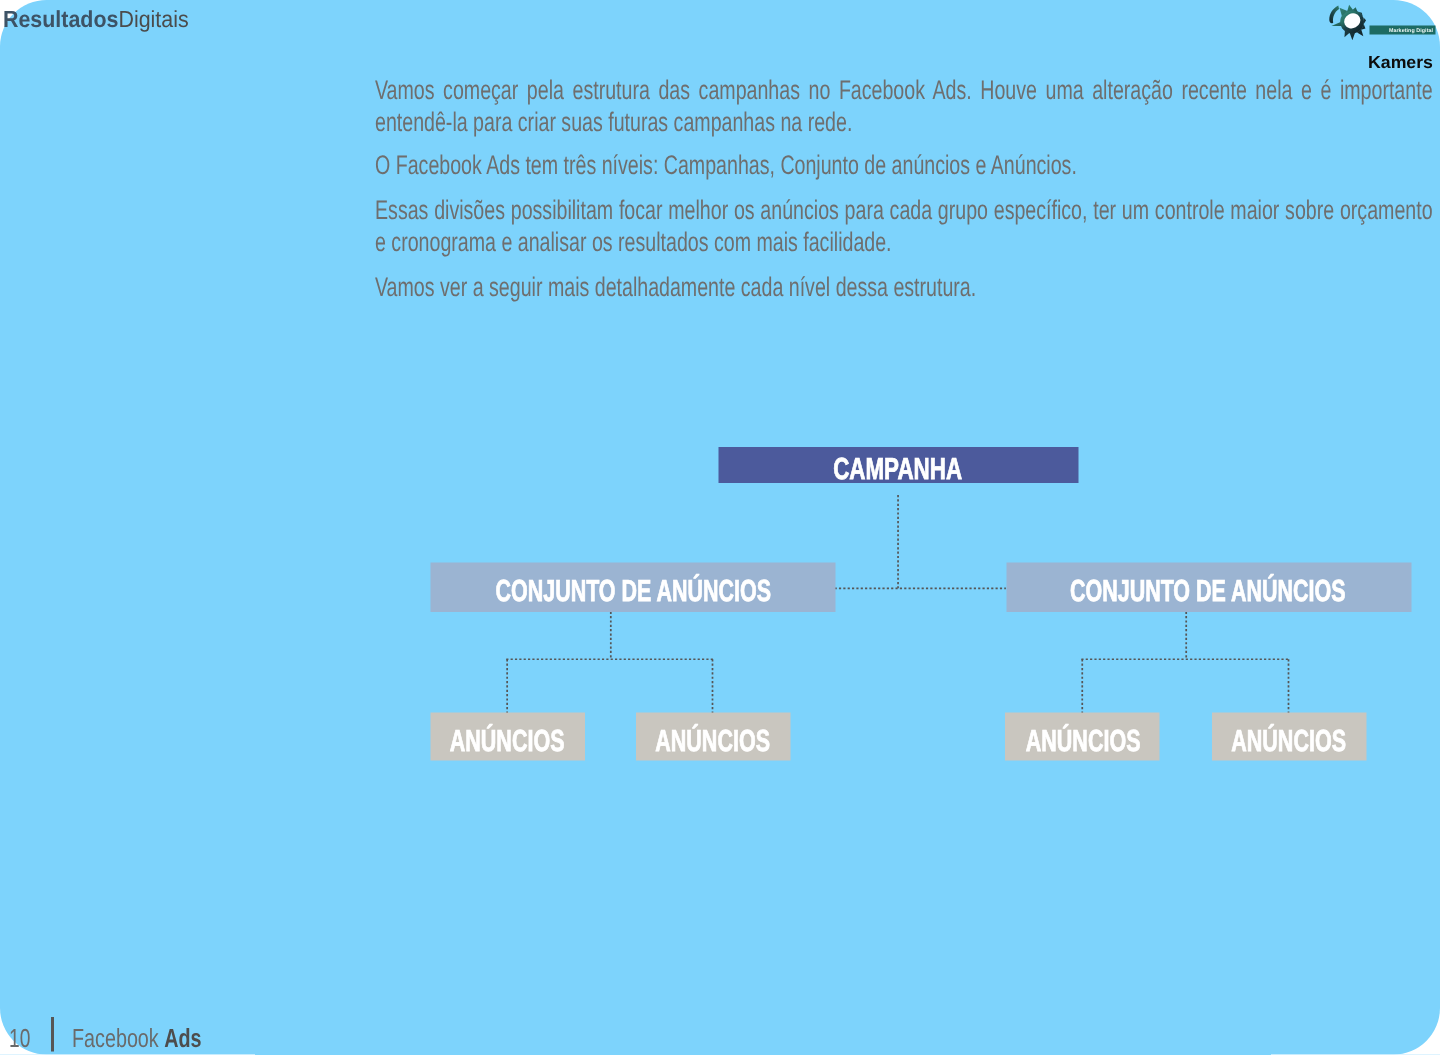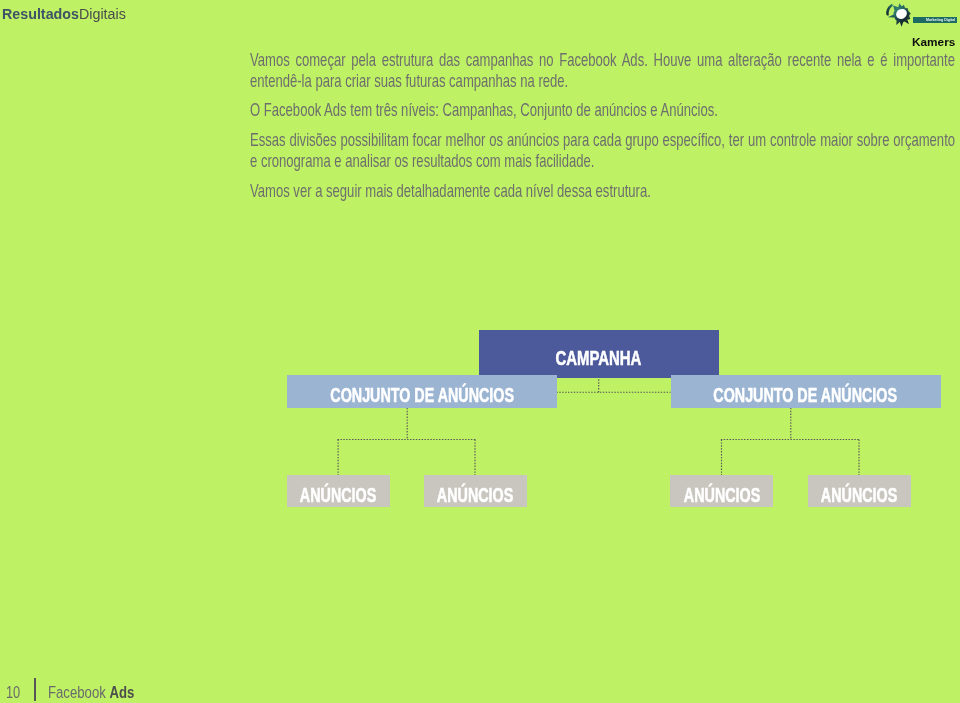--- a/index.html
+++ b/index.html
@@ -1,19 +1,19 @@
 <!DOCTYPE html>
 <html><head>
 <meta charset="utf-8">
 <title>Facebook Ads</title>
 <style>
   html,body{margin:0;padding:0;background:#ffffff;}
   body{width:960px;height:703px;overflow:hidden;position:relative;
        font-family:"Liberation Sans",sans-serif;-webkit-font-smoothing:antialiased;}
-  .page{position:absolute;inset:0;background:#bef264;}
+  .page{position:absolute;inset:0;background:#7dd3fc;border-radius:31px;}
 
   
   .brand{position:absolute;left:2.4px;top:5.7px;white-space:nowrap;
          font-size:15.5px;line-height:15.5px;
          transform:scaleX(0.921);transform-origin:left top;}
   .brand .b1{font-weight:bold;color:#3d5366;}
   .brand .b2{font-weight:normal;color:#4b4b4b;}
 
   .partner{position:absolute;left:884px;top:1px;width:76px;height:28px;}
   .partner .mark{position:absolute;left:0px;top:0px;width:30px;height:28px;overflow:visible;}
@@ -37,21 +37,21 @@
             white-space:pre;overflow:visible;}
   .copy .ln.j{white-space:pre-wrap;text-align-last:justify;}
 
   
   .node{position:absolute;display:flex;align-items:center;justify-content:center;
         overflow:hidden;}
   .node span{display:block;white-space:nowrap;font-weight:bold;color:inherit;
              font-size:20.3px;line-height:20.3px;transform-origin:center center;
              -webkit-text-stroke:0.55px currentColor;paint-order:stroke fill;}
 
-  .n-camp{left:478.5px;top:298px;width:240.5px;height:48px;background:#4c5a9c;margin-top:32px;}
+  .n-camp{left:478.5px;top:298px;width:240.5px;height:24px;background:#4c5a9c;}
   .n-camp span{transform:scaleX(0.736) translateY(3.6px);}
 
   .n-set{top:375.4px;width:270px;height:32.4px;background:#9bb4d2;}
   .n-set span{transform:scaleX(0.7055) translateY(3.6px);}
   .n-set-1{left:287px;}
   .n-set-2{left:670.6px;}
 
   .n-ad{top:475.2px;width:102.7px;height:32.2px;background:#c9c6bf;}
   .n-ad span{transform:scaleX(0.707) translateY(3.6px);}
   .n-ad-1{left:287px;}

